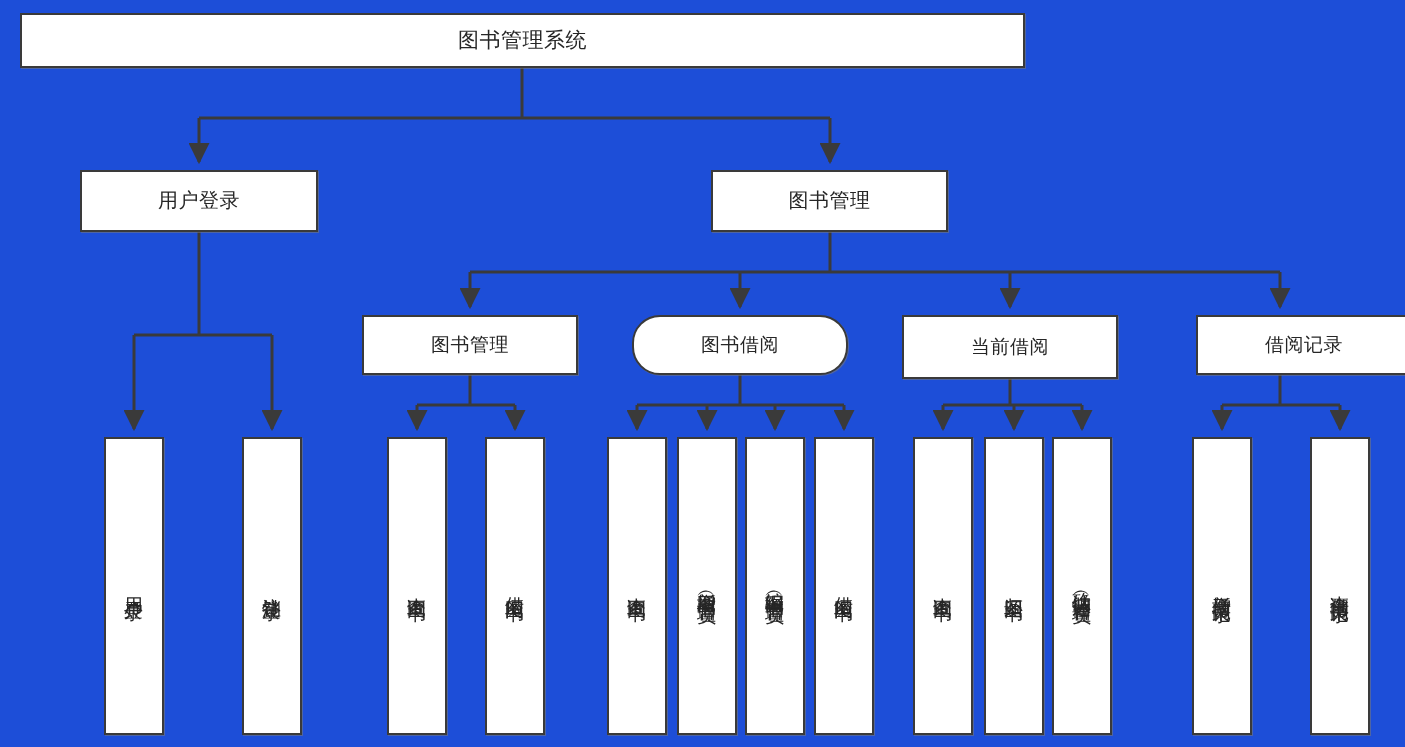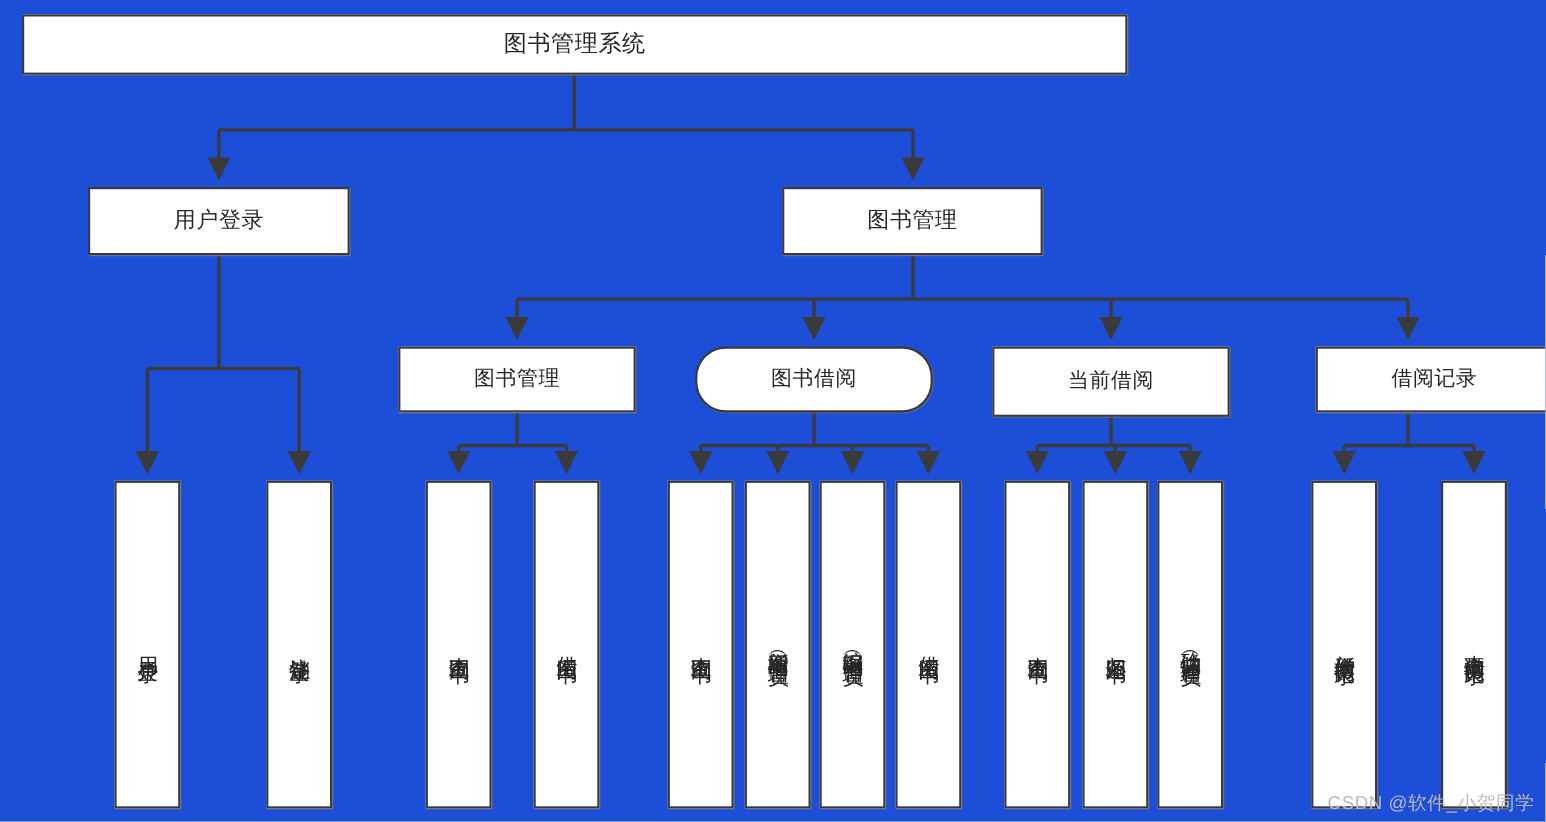--- a/index.html
+++ b/index.html
@@ -181,14 +181,13 @@
         <span class="label">确认归还（管理员）</span>
       </div>
       <div class="node leaf" style="left: 1192px; top: 437px; width: 60px; height: 298px;">
         <span class="label">新增借阅记录</span>
       </div>
       <div class="node leaf" style="left: 1310px; top: 437px; width: 60px; height: 298px;">
         <span class="label">查询借阅记录</span>
       </div>
     </div>
 
-  <div id="watermark">CSDN @软件_小贺同学</div>
 </div>
 
 </body></html>

